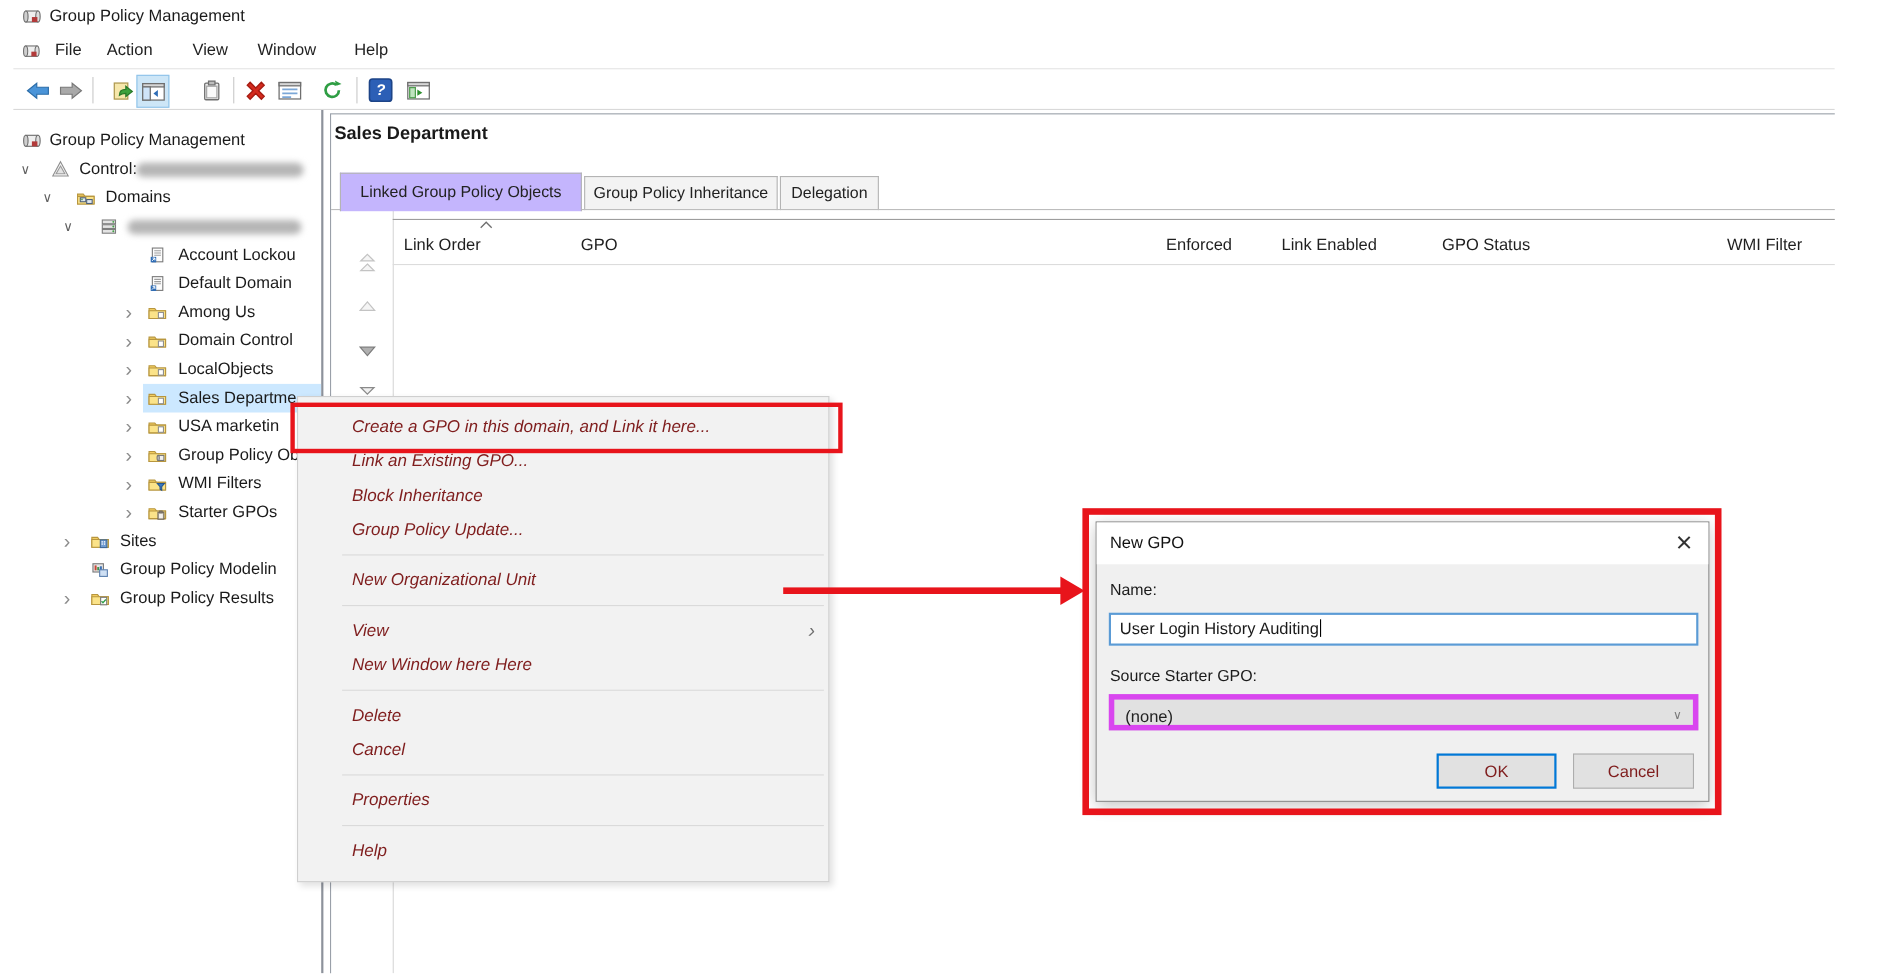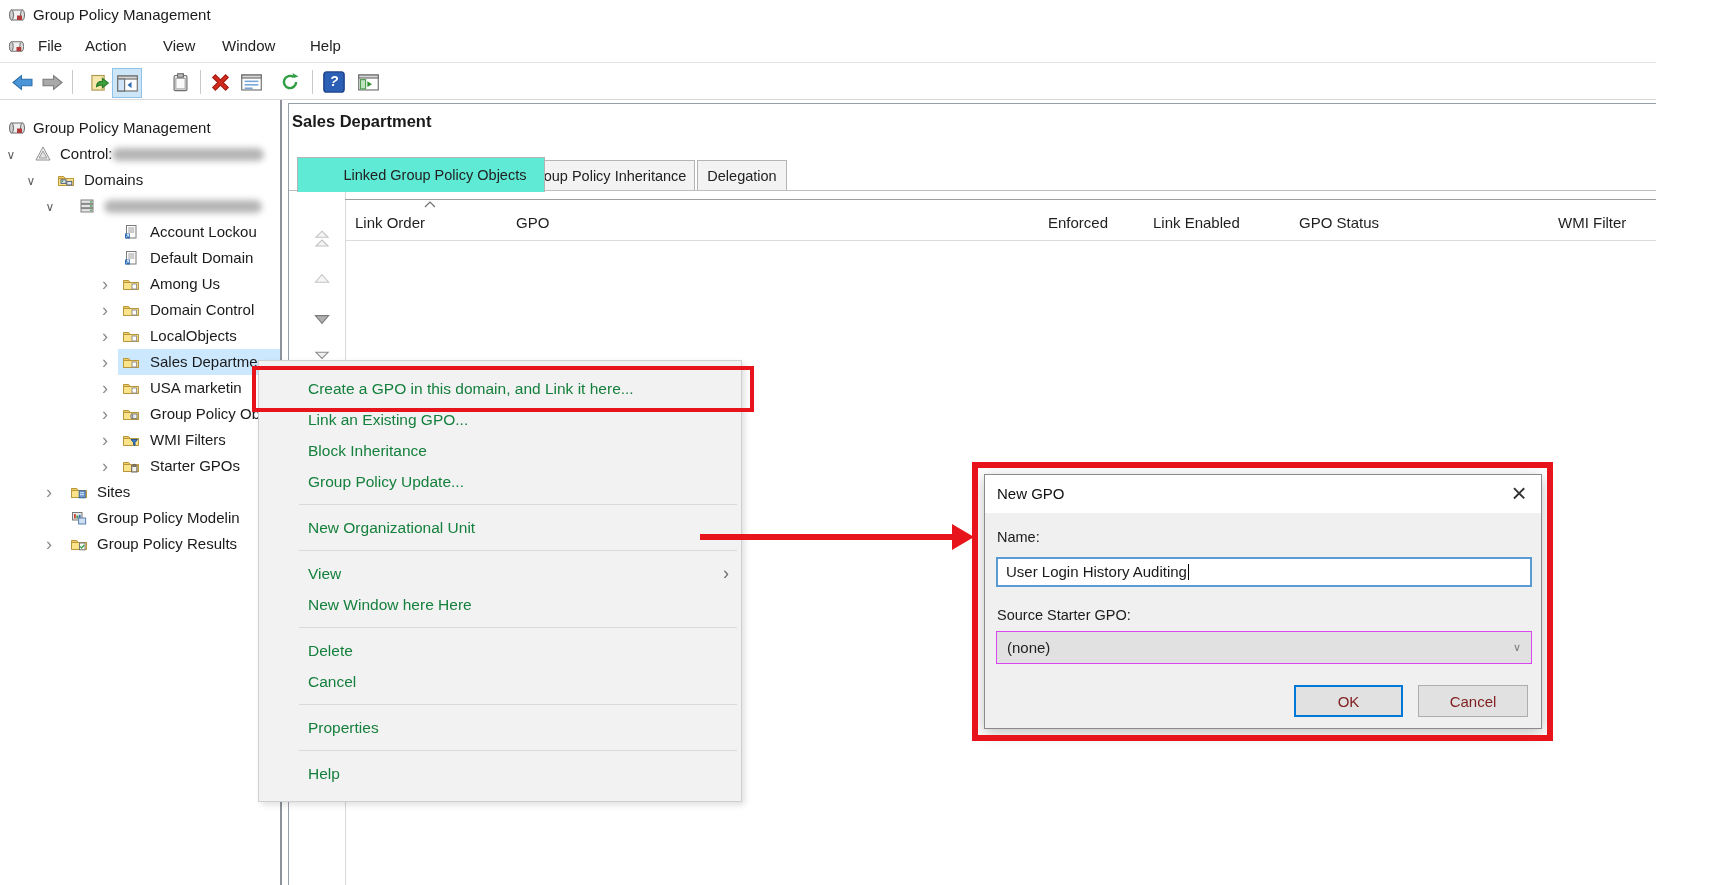--- a/index.html
+++ b/index.html
@@ -1,17 +1,17 @@
 <!DOCTYPE html>
 <html><head>
 <meta charset="utf-8">
 <style>
   html,body{margin:0;padding:0;background:#fff;}
   .stage{position:relative;width:1656px;height:885px;background:#fff;overflow:hidden;
-         font-family:"Liberation Sans",sans-serif;color:#1a1a1a;}
+         font-family:"Liberation Sans",sans-serif;color:#1a1a1a;margin-left:12px;}
   .abs{position:absolute;}
   .ic{display:inline-block;line-height:0;}
   svg{overflow:visible;}
   
   .titlebar{left:0;top:0;width:100%;height:30px;}
   .titletxt{left:33px;top:0;line-height:30px;font-size:15px;}
   .menubar{left:0;top:30px;width:100%;height:32px;border-bottom:1px solid #e4e4e4;}
   .menuitem{top:30px;height:32px;line-height:32px;font-size:15px;color:#222;padding:0 4px;}
   .toolbar{left:0;top:63px;width:100%;height:36px;border-bottom:1px solid #d9d9d9;}
   .tbtn{top:68px;width:28px;height:28px;display:flex;align-items:center;justify-content:center;}
@@ -28,31 +28,31 @@
   .chev.open::before{content:"\2228";color:#5f5f5f;font-size:12px;}
   .chev.closed::before{content:"\203A";font-size:18px;}
   .trow .tico{position:absolute;top:4px;width:18px;height:18px;}
   .selbg{position:absolute;top:0;height:26px;background:#cce8ff;}
   .blurbar{position:absolute;top:7px;height:13px;border-radius:7px;background:#b5b5b5;filter:blur(3px);}
   
   .rpanel{left:288px;top:103px;width:1427px;height:782px;border:1px solid #9aa0a9;background:#fff;}
   .ptitle{left:292px;top:112px;font-size:16.5px;font-weight:bold;}
   .tab{top:160px;height:30px;line-height:30px;font-size:14.5px;text-align:center;
        border:1px solid #b4b4b4;border-bottom:none;background:#f3f3f3;color:#222;}
-  .tab.active{top:157px;height:34px;line-height:34px;background:#5eead4;z-index:5;padding-left:28px;}
+  .tab.active{top:157px;height:34px;line-height:34px;background:#c4b5fd;z-index:5;}
   .tabline{left:289px;top:190px;width:1426px;height:1px;background:#bdbdbd;}
   .gutline{left:345px;top:191px;width:1px;height:694px;background:#d8d8d8;}
   .thtop{left:345px;top:199px;width:1368px;height:1px;background:#9d9d9d;}
   .thbot{left:345px;top:240px;width:1368px;height:1px;background:#dcdcdc;}
   .th{top:208px;height:30px;line-height:30px;font-size:15px;color:#1f1f1f;white-space:nowrap;}
   .obtn{left:306px;width:32px;height:32px;display:flex;align-items:center;justify-content:center;}
   
   .ctxmenu{left:258px;top:360px;width:482px;background:#f2f2f2;border:1px solid #cfcfcf;
            box-shadow:3px 3px 6px rgba(0,0,0,.12);z-index:40;padding:12px 0;}
-  .mi{position:relative;height:31px;line-height:31px;font-size:15.5px;color:#15803d;padding-left:49px;white-space:nowrap;}
+  .mi{position:relative;height:31px;line-height:31px;font-size:15.5px;color:#7f1d1d;padding-left:49px;white-space:nowrap;font-style:italic;}
   .mi .sub{position:absolute;right:12px;top:0;color:#6e6e6e;font-size:18px;}
   .mi .sub::before{content:"\203A";}
   .msep{height:15px;position:relative;}
   .msep::after{content:"";position:absolute;left:40px;right:4px;top:7px;height:1px;background:#dadada;}
   
   .redbox{border:4px solid #e8141b;z-index:60;background:transparent;}
   .redframe{border:6px solid #e8141b;z-index:60;background:transparent;}
   .arrowline{left:700px;top:534px;width:254px;height:6px;background:#e8141b;z-index:60;}
   .arrowhead{left:952px;top:524px;width:0;height:0;border-left:22px solid #e8141b;
              border-top:13px solid transparent;border-bottom:13px solid transparent;z-index:60;}
@@ -61,21 +61,21 @@
           box-shadow:0 4px 14px rgba(0,0,0,.25);z-index:50;}
   .dtitle{position:absolute;left:0;top:0;width:100%;height:38px;background:#fff;}
   .dtitle .txt{position:absolute;left:12px;top:0;line-height:38px;font-size:15px;color:#111;}
   .dclose{position:absolute;right:6px;top:4px;width:32px;height:30px;text-align:center;color:#333;}
   .dclose::before{content:"\00D7";font-size:26px;line-height:28px;font-weight:300;}
   .dlabel{position:absolute;left:12px;height:20px;line-height:20px;font-size:14.5px;color:#1b1b1b;}
   .fake-input{position:absolute;left:11px;top:82px;width:536px;height:30px;background:#fff;
               border:2px solid #5b9bd5;box-sizing:border-box;font-size:15px;line-height:26px;padding-left:8px;white-space:nowrap;}
   .caret{display:inline-block;width:1px;height:16px;border-left:1.5px solid #000;vertical-align:-3px;margin-left:1px;}
   .combo{position:absolute;left:11px;top:156px;width:536px;height:33px;background:#e1e1e1;
-         border:1px solid #d946ef;box-sizing:border-box;font-size:15px;line-height:31px;padding-left:10px;color:#222;}
+         border:5px solid #d946ef;box-sizing:border-box;font-size:15px;line-height:31px;padding-left:10px;color:#222;}
   .combo .cchev{position:absolute;right:10px;top:0;color:#7a7a7a;font-size:11px;}
   .combo .cchev::before{content:"\2228";}
   .dbtn{position:absolute;top:210px;height:32px;background:#e1e1e1;font-size:15px;color:#7f1d1d;
         font-family:"Liberation Sans",sans-serif;}
   .dbtn.ok{left:309px;width:109px;border:2px solid #0078d7;}
   .dbtn.cancel{left:433px;width:110px;border:1px solid #adadad;}
 </style>
 </head>
 <body>
 

